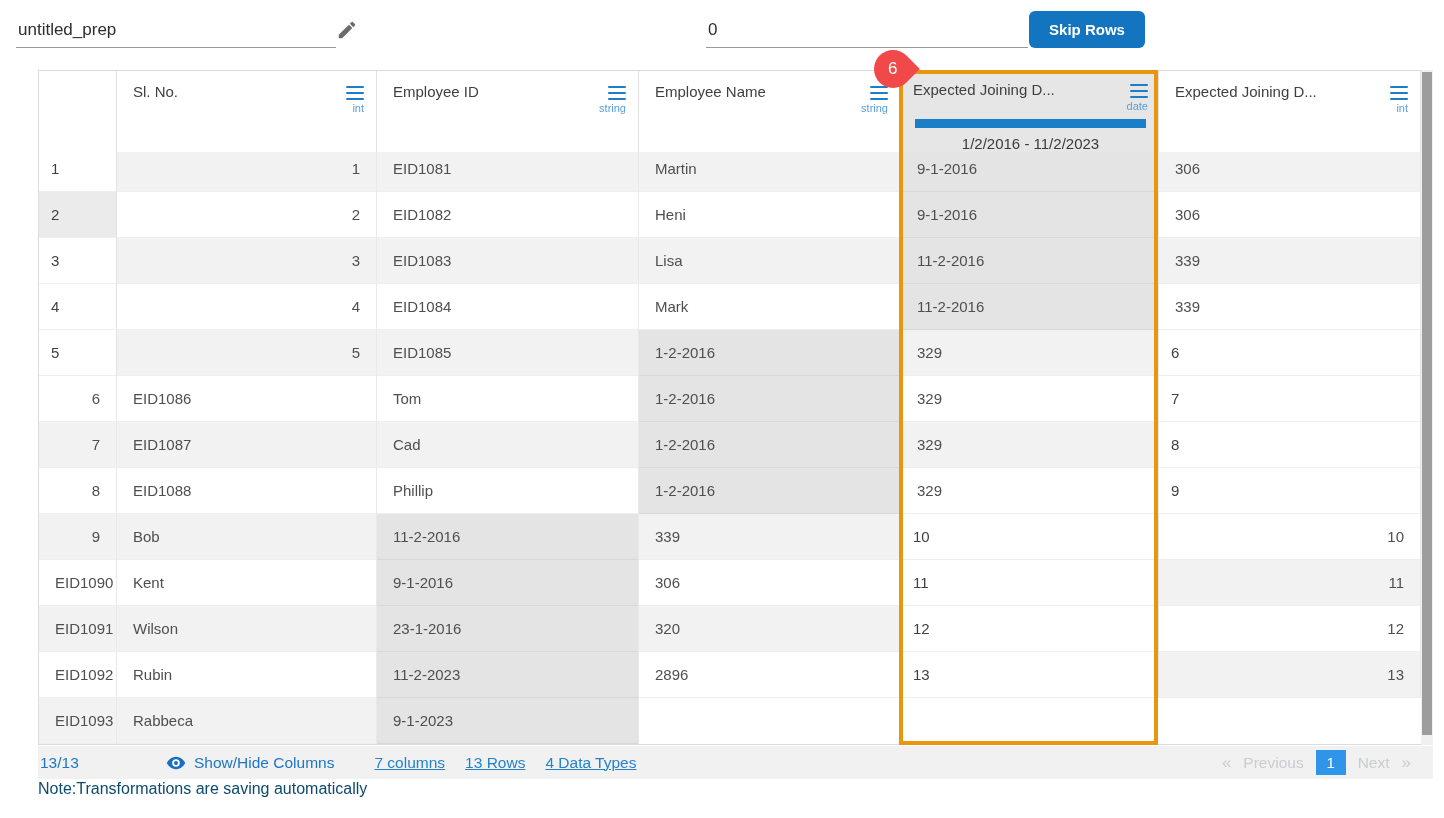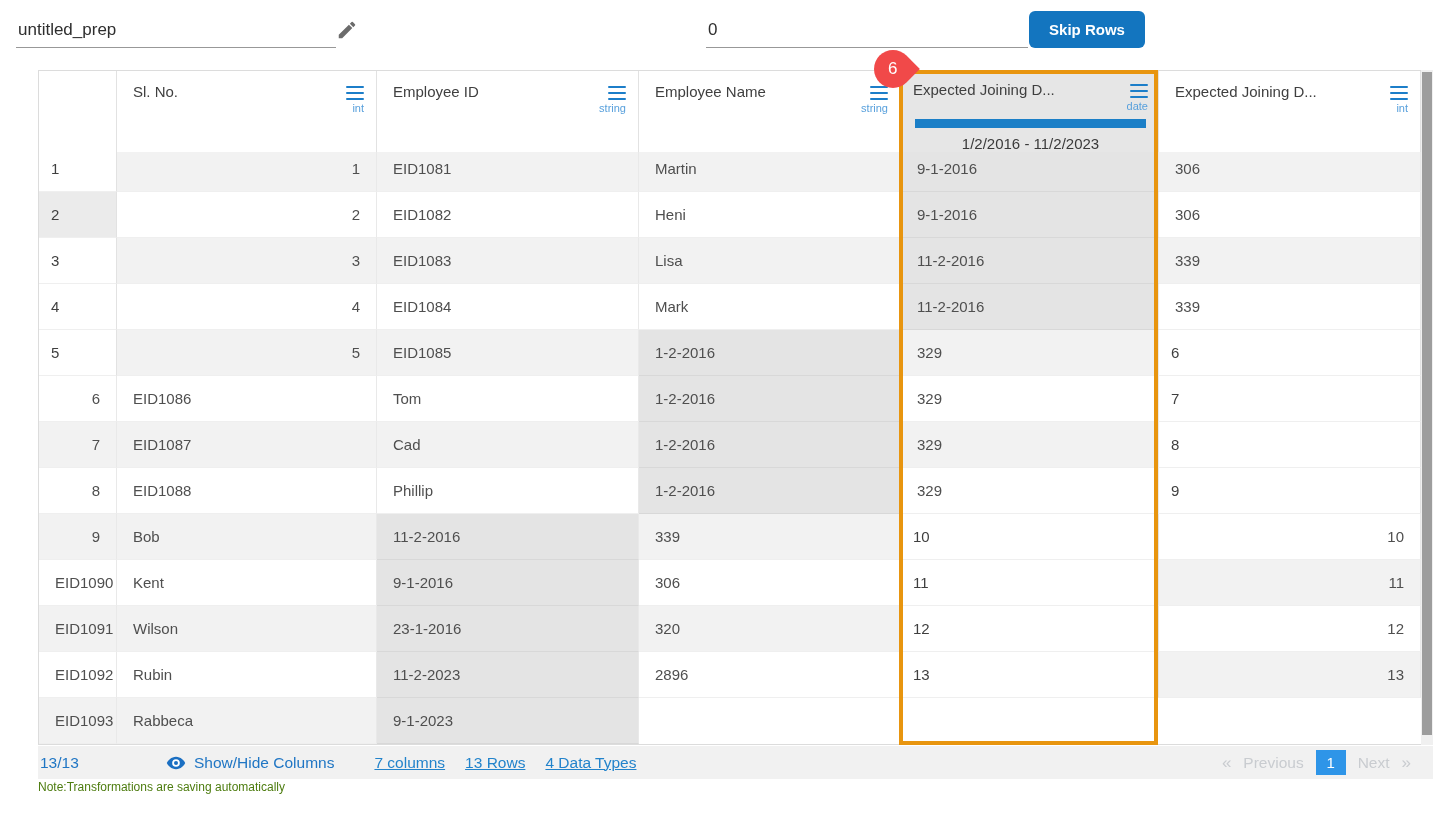--- a/index.html
+++ b/index.html
@@ -62,21 +62,21 @@
   
   .footer { position:absolute; left:38px; top:746px; width:1395px; height:33px;
     background:#f1f1f1; display:flex; align-items:center; font-size:15.5px; }
   .f-count { color:#2076c4; margin-left:2px; width:60px; }
   .f-showhide { display:flex; align-items:center; gap:8px; color:#2076c4; cursor:pointer; margin-left:66px; }
   .f-stats { display:flex; gap:20px; color:#2283cb; margin-left:40px;text-decoration:underline; }
   .f-pager { margin-left:auto; display:flex; align-items:center; gap:12px; color:#c9ccd0; margin-right:22px; }
   .f-page { width:30px; height:25px; background:#2e95e8; color:#fff; display:flex;
     align-items:center; justify-content:center; font-size:15px; cursor:pointer; }
   .f-arrow { font-size:17px; }
-  .note { position:absolute; left:38px; top:780px; color:#4d7c0f; font-size:12px; }
+  .note { position:absolute; left:38px; top:780px; color:#0c4a6e; font-size:16px; }
 </style>
 </head>
 <body>
 
 <div class="topbar">
   <input class="name-input" value="untitled_prep" style="">
   <svg class="pencil" viewBox="0 0 24 24">
     <path fill="#6b6b6b" d="M3 17.25V21h3.75L17.81 9.94l-3.75-3.75L3 17.25zM20.71 7.04a1 1 0 0 0 0-1.41l-2.34-2.34a1 1 0 0 0-1.41 0l-1.83 1.83 3.75 3.75 1.83-1.83z"></path>
   </svg>
   <input class="skip-input" value="0" style="">

